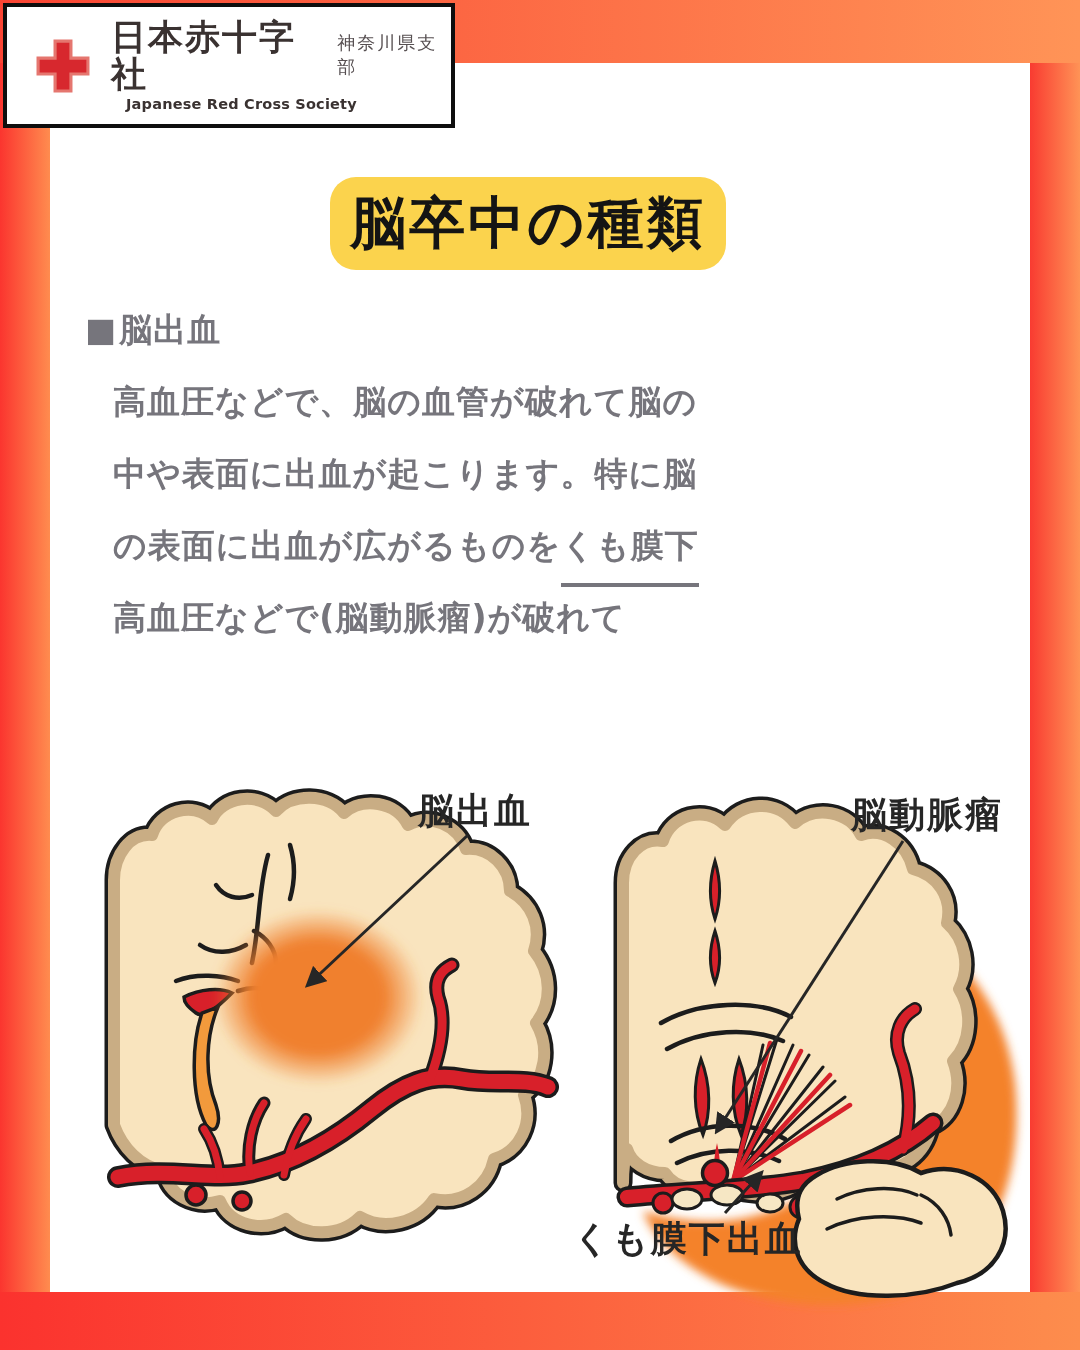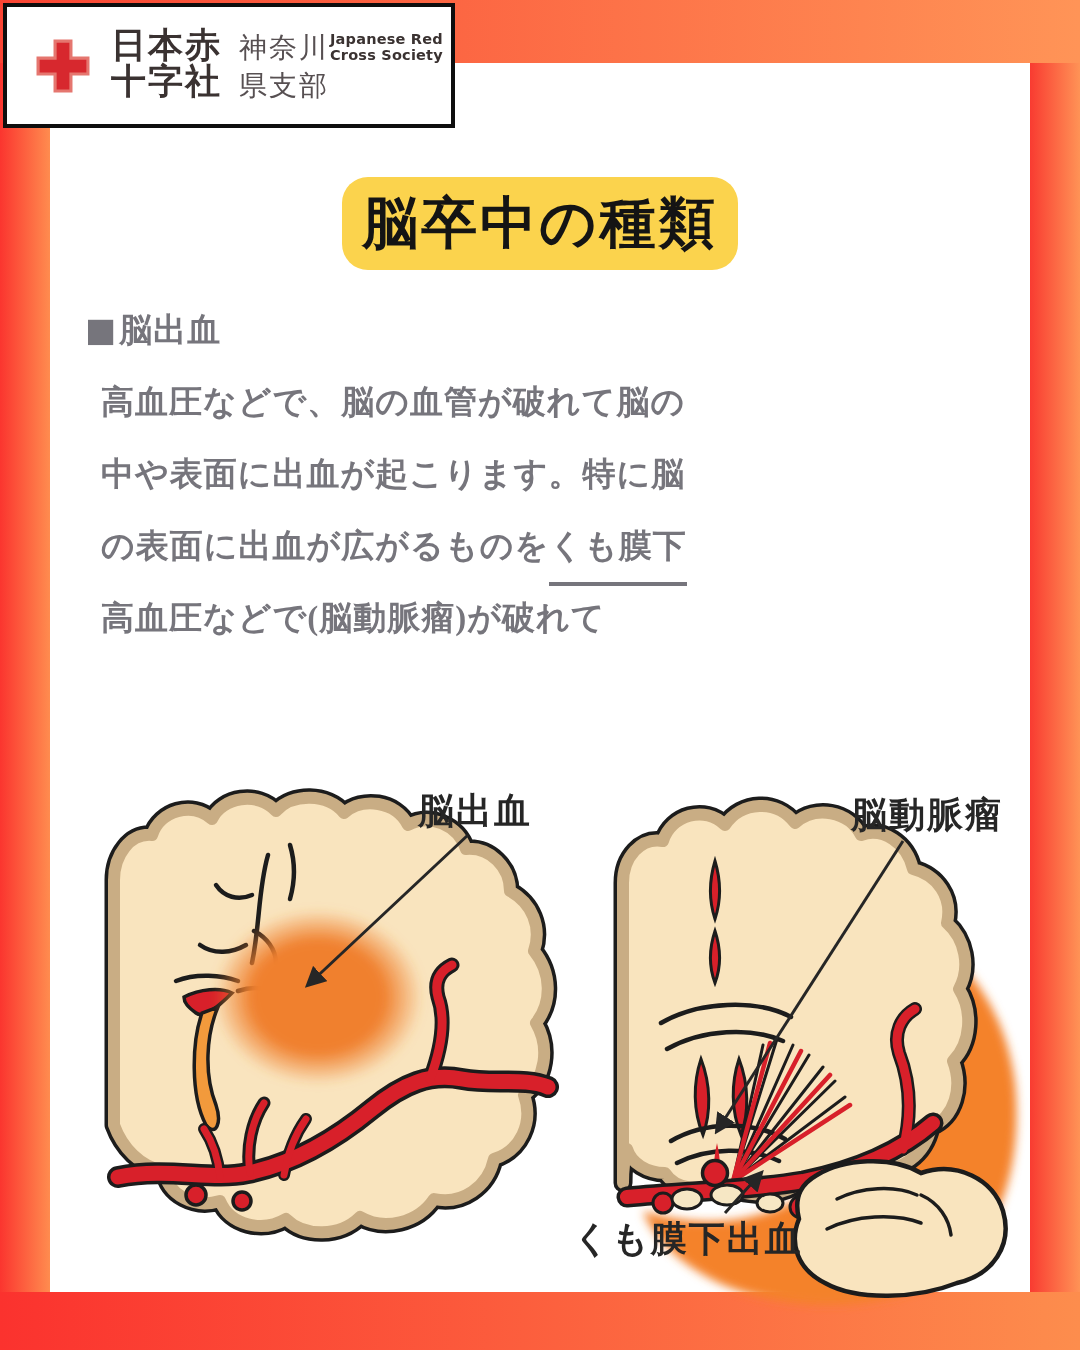--- a/index.html
+++ b/index.html
@@ -16,37 +16,37 @@
     background:linear-gradient(90deg,#fb352f 0%,#ff8c4f 100%);}
   .frame-right{position:absolute;left:1030px;top:63px;width:50px;height:1229px;
     background:linear-gradient(90deg,#f93b31 0%,#ff9356 100%);}
   
   .logo-box{
     position:absolute;left:3px;top:3px;width:452px;height:125px;background:#ffffff;
     border:4px solid #0e0e0e;box-sizing:border-box;display:flex;align-items:center;
     padding-left:22px;z-index:5;
   }
   .cross-icon{width:68px;height:68px;flex:0 0 auto;}
-  .logo-text{margin-left:14px;display:flex;flex-direction:row;}
+  .logo-text{margin-left:14px;display:flex;flex-direction:column;}
   .logo-row{display:flex;align-items:baseline;}
   .org-jp{font-size:35px;font-weight:700;color:#3a3231;letter-spacing:2px;line-height:1.05;}
-  .branch{font-size:28px;font-weight:500;color:#575052;letter-spacing:2px;margin-left:16px;}
-  .org-en{font-size:14.5px;font-weight:700;color:#3a3231;letter-spacing:0.2px;margin-top:4px;}
+  .branch{font-size:18px;font-weight:500;color:#575052;letter-spacing:2px;margin-left:16px;}
+  .org-en{font-size:14.5px;font-weight:700;color:#3a3231;letter-spacing:0.2px;margin-top:4px;margin-left:15px;}
   
   .title-badge{
     position:absolute;left:330px;top:177px;width:396px;height:93px;background:#fbd34d;
-    border-radius:26px;display:flex;align-items:center;justify-content:center;z-index:2;margin-left:12px;
+    border-radius:26px;display:flex;align-items:center;justify-content:center;z-index:2;
   }
   .title-badge span{font-size:56px;font-weight:900;color:#141414;letter-spacing:3px;}
   
   .article{position:absolute;left:85px;top:294px;width:910px;z-index:2;
     color:#76757c;font-weight:700;font-size:33px;line-height:72px;letter-spacing:1px;}
   .article .headline{white-space:nowrap;}
   .marker{margin-right:2px;}
-  .bodyline{margin-left:16px;white-space:nowrap;font-family:Liberation Serif, serif;}
+  .bodyline{margin-left:28px;white-space:nowrap;}
   .u{border-bottom:4px solid #76757c;padding-bottom:18px;}
   
   .fig{position:absolute;z-index:1;overflow:visible;}
   .fig-left{left:100px;top:785px;}
   .fig-right{left:565px;top:783px;}
   svg text{font-family:"DejaVu Sans","Liberation Sans",sans-serif;}
 </style>
 </head>
 <body>
 

